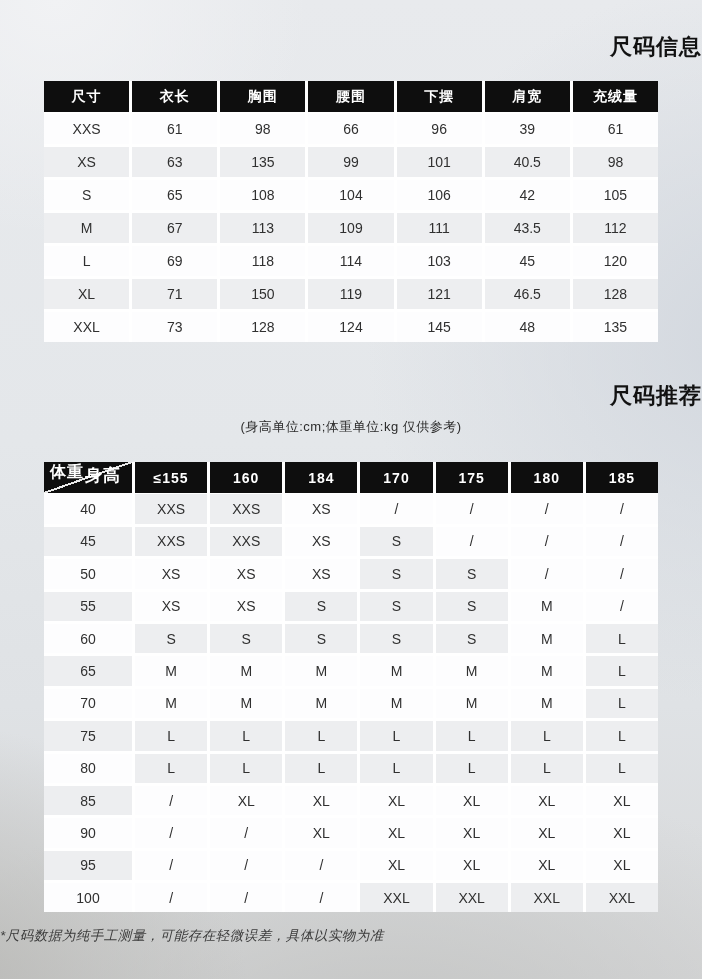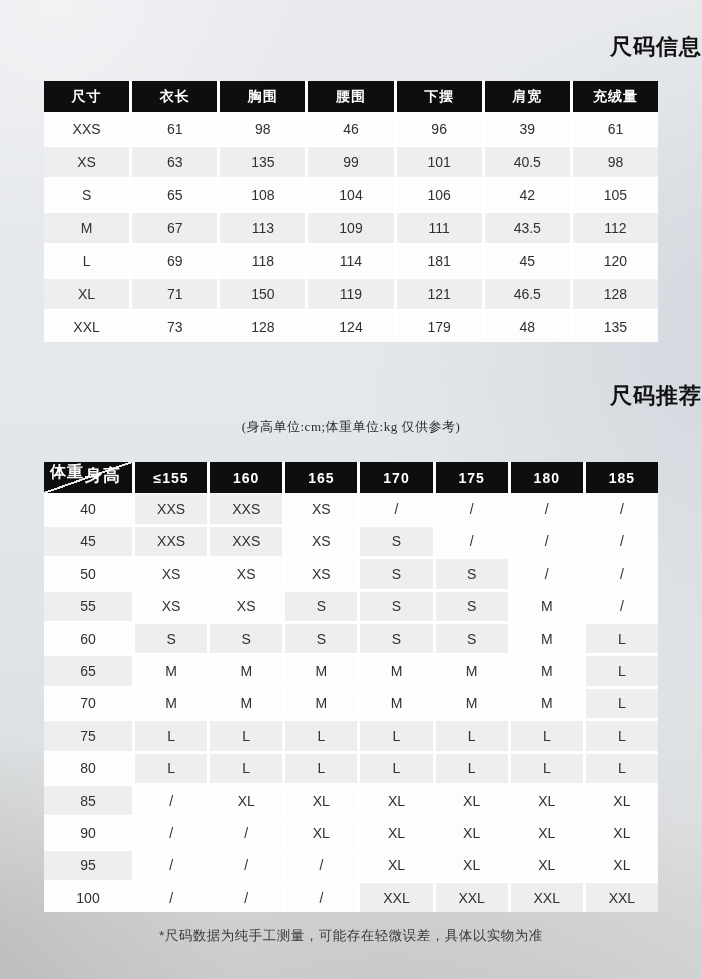--- a/index.html
+++ b/index.html
@@ -11,21 +11,21 @@
       radial-gradient(70% 45% at -8% 102%, #b8b8b5 0%, rgba(184,184,181,0) 62%),
       radial-gradient(120% 50% at 55% 108%, #c3c4c3 0%, rgba(195,196,195,0) 60%),
       radial-gradient(60% 40% at 8% 0%, #f1f2f4 0%, rgba(241,242,244,0) 60%),
       linear-gradient(180deg,#e8eaed 0%,#e4e7ea 45%,#dfe2e5 72%,#d7d8d9 100%);
   }
   .page-title{
     margin:0;padding-top:30px;height:34px;line-height:34px;
     text-align:right;font-size:22px;font-weight:bold;color:#121212;letter-spacing:1px;
   }
   .sub-note{
-    text-align:center;font-size:13px;color:#2c2c2c;margin-top:5px;letter-spacing:.5px;font-family:Liberation Serif, serif;
+    text-align:center;font-size:13px;color:#2c2c2c;margin-top:5px;letter-spacing:.5px;
   }
   .tbl{
     position:relative;margin:12px auto;width:614px;background:#ffffff;
     display:grid;gap:3px;
   }
   #size-table{margin-top:17px;grid-template-columns:repeat(7,1fr);grid-auto-rows:30px;}
   #size-table .hcell{height:31px;}
   #reco-table{margin-top:26px;grid-template-columns:88px repeat(7,1fr);grid-auto-rows:29.4px;}
   #reco-table .hcell{height:31px;}
   .cell{
@@ -41,40 +41,40 @@
   .corner{
     position:relative;background:#0e0e0e;
     background-image:linear-gradient(to bottom right,
       rgba(0,0,0,0) calc(50% - 1px), #e9e9e9 calc(50% - 1px),
       #e9e9e9 calc(50% + 1px), rgba(0,0,0,0) calc(50% + 1px));
   }
   .corner .tr{position:absolute;top:2px;right:11px;font-size:17px;font-weight:bold;color:#fff;letter-spacing:1px;text-align:center;}
   .corner .bl{position:absolute;bottom:10px;left:6px;font-size:16px;font-weight:bold;color:#fff;letter-spacing:1px;}
   .second-title{margin-top:37px;padding-top:0;}
   .footnote{
-    margin-top:15px;text-align:center;font-size:13.5px;color:#3b3b3b;letter-spacing:.5px;
+    margin-top:15px;text-align:left;font-size:13.5px;color:#3b3b3b;letter-spacing:.5px;font-style:italic;
   }
 </style>
 </head>
 <body>
 
 <h1 class="page-title">尺码信息</h1>
 
 <section class="tbl" id="size-table">
     <div class="cell hcell">尺寸</div>
     <div class="cell hcell">衣长</div>
     <div class="cell hcell">胸围</div>
     <div class="cell hcell">腰围</div>
     <div class="cell hcell">下摆</div>
     <div class="cell hcell">肩宽</div>
     <div class="cell hcell">充绒量</div>
     <div class="cell w">XXS</div>
     <div class="cell w">61</div>
     <div class="cell w">98</div>
-    <div class="cell w">46</div>
+    <div class="cell w">66</div>
     <div class="cell w">96</div>
     <div class="cell w">39</div>
     <div class="cell w">61</div>
     <div class="cell g">XS</div>
     <div class="cell g">63</div>
     <div class="cell g">135</div>
     <div class="cell g">99</div>
     <div class="cell g">101</div>
     <div class="cell g">40.5</div>
     <div class="cell g">98</div>
@@ -89,50 +89,50 @@
     <div class="cell g">67</div>
     <div class="cell g">113</div>
     <div class="cell g">109</div>
     <div class="cell g">111</div>
     <div class="cell g">43.5</div>
     <div class="cell g">112</div>
     <div class="cell w">L</div>
     <div class="cell w">69</div>
     <div class="cell w">118</div>
     <div class="cell w">114</div>
-    <div class="cell w">181</div>
+    <div class="cell w">103</div>
     <div class="cell w">45</div>
     <div class="cell w">120</div>
     <div class="cell g">XL</div>
     <div class="cell g">71</div>
     <div class="cell g">150</div>
     <div class="cell g">119</div>
     <div class="cell g">121</div>
     <div class="cell g">46.5</div>
     <div class="cell g">128</div>
     <div class="cell w">XXL</div>
     <div class="cell w">73</div>
     <div class="cell w">128</div>
     <div class="cell w">124</div>
-    <div class="cell w">179</div>
+    <div class="cell w">145</div>
     <div class="cell w">48</div>
     <div class="cell w">135</div>
   </section>
 
 <h1 class="page-title second-title">尺码推荐</h1>
 <div class="sub-note">(身高单位:cm;体重单位:kg 仅供参考)</div>
 
 <section class="tbl" id="reco-table">
     <div class="cell hcell corner">
       <span class="tr">身高</span>
       <span class="bl">体重</span>
     </div>
     <div class="cell hcell">≤155</div>
     <div class="cell hcell">160</div>
-    <div class="cell hcell">165</div>
+    <div class="cell hcell">184</div>
     <div class="cell hcell">170</div>
     <div class="cell hcell">175</div>
     <div class="cell hcell">180</div>
     <div class="cell hcell">185</div>
     <div class="cell w">40</div>
     <div class="cell g">XXS</div>
     <div class="cell g">XXS</div>
     <div class="cell w">XS</div>
     <div class="cell w">/</div>
     <div class="cell w">/</div>

